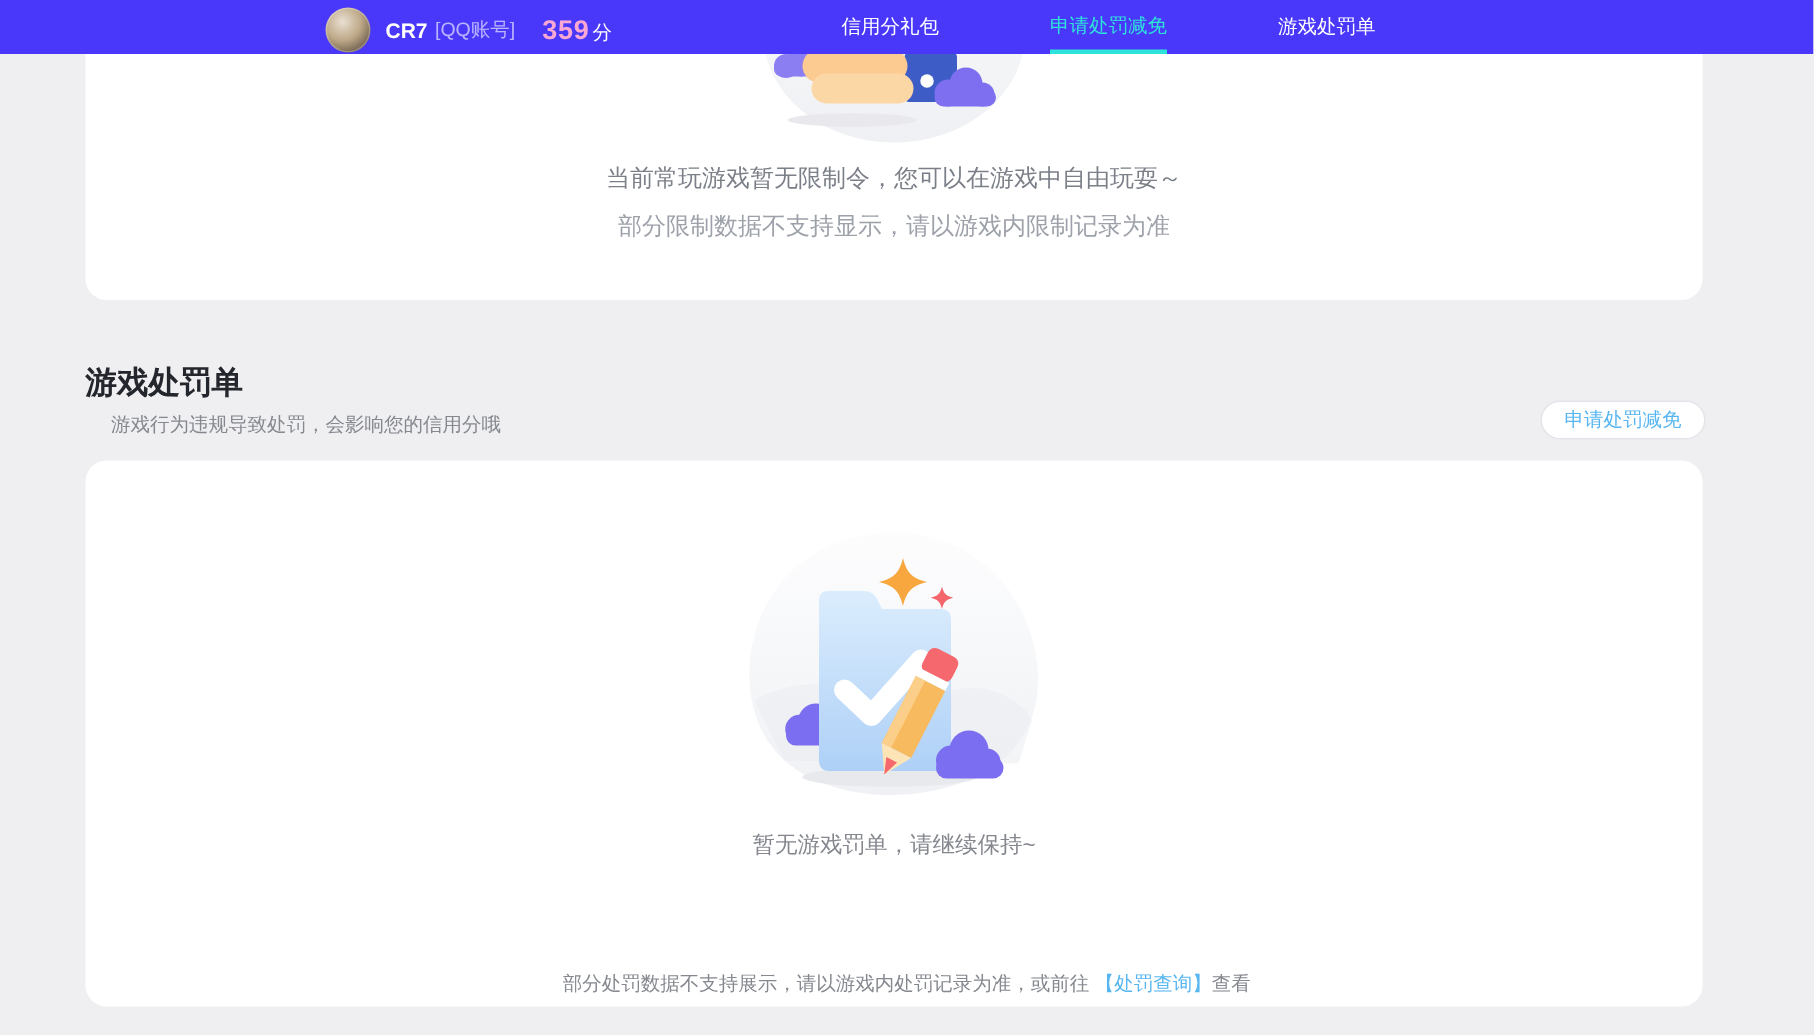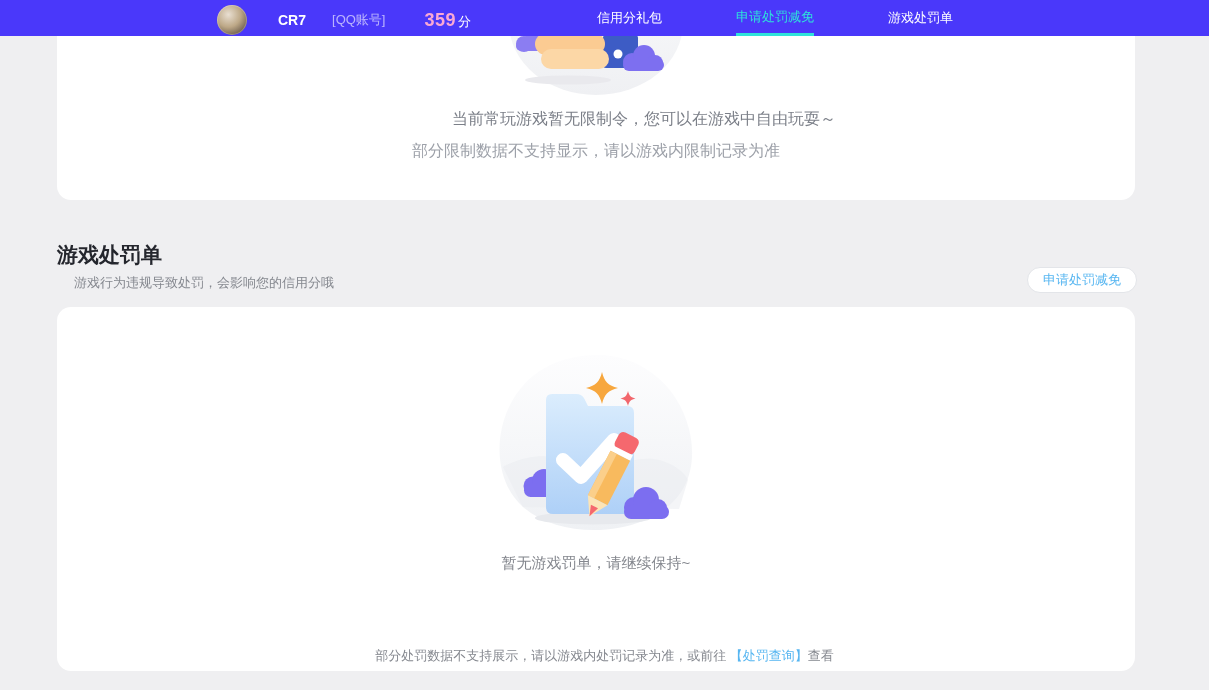--- a/index.html
+++ b/index.html
@@ -8,49 +8,49 @@
     background: var(--page-bg, #efeff1);
     font-family: "Liberation Sans", sans-serif;
   }
   .stage { position:relative; width:1209px; height:690px; overflow:hidden; }
 
   
   .topbar {
     position:absolute; left:0; top:0; width:1209px; height:36px;
     background: var(--header-bg, #4a38fa); z-index:10;
   }
-  .user-block { position:absolute; left:217px; top:0; height:40px; display:flex; align-items:center;gap:21px; }
+  .user-block { position:absolute; left:217px; top:0; height:40px; display:flex; align-items:center; }
   .avatar {
     width:30px; height:30px; border-radius:50%; flex:0 0 auto;
     background: radial-gradient(circle at 38% 32%, #e9dfd2, #bda887 45%, #70604f 78%, #473d33);
     box-shadow: 0 0 0 1px rgba(255,255,255,.25) inset;
   }
   .uname { margin-left:10px; color:#fff; font-size:14px; font-weight:bold; }
   .uacct { margin-left:5px; color:rgba(255,255,255,.62); font-size:13px; }
   .score-wrap { display:flex; align-items:baseline; margin-left:18px; }
   .score { color:#f9a8d4; font-size:18px; font-weight:bold; letter-spacing:.5px; }
   .score-unit { color:#fff; font-size:13px; margin-left:2px; }
-  .tabs { position:absolute; left:561px; top:0; height:36px; display:flex; gap:74px;margin-left:36px; }
+  .tabs { position:absolute; left:561px; top:0; height:36px; display:flex; gap:74px; }
   .tab {
     height:36px; line-height:36px; color:#fff; font-size:13px; cursor:pointer;
     box-sizing:border-box; white-space:nowrap;
   }
   .tab.active {
     color: var(--active-tab, #2ee3da);
     border-bottom:3px solid var(--active-tab, #2ee3da);
     line-height:33px;
   }
 
   
   .card { position:absolute; left:57px; width:1078px; background:#fff; border-radius:14px; }
   .card1 { top:-64px; height:264px; z-index:1; }
   .card2 { top:307px; height:364px; }
 
   .illu1 { position:absolute; left:50%; margin-left:-100px; top:97px; }
-  .main-text1 { position:absolute; top:173px; left:0; width:100%; text-align:center; font-size:16px; color:#7b7f88;margin-left:48px; }
+  .main-text1 { position:absolute; top:173px; left:0; width:100%; text-align:center; font-size:16px; color:#7b7f88; }
   .note-text1 { position:absolute; top:205px; left:0; width:100%; text-align:center; font-size:16px; color:#9da1a9; }
 
   .section-title { position:absolute; left:57px; top:241px; margin:0; font-size:21px; font-weight:bold; color:#24262d; z-index:2; }
   .section-sub { position:absolute; left:74px; top:274px; font-size:13px; color:#85888f; z-index:2; }
   .relief-btn {
     position:absolute; right:72px; top:267px; height:26px; padding:0 15px; z-index:2;
     border-radius:13px; background:#fff; border:1px solid #e3e5e9;
     color: var(--link-blue, #57b6f1); font-size:13px; cursor:pointer;
     font-family:"Liberation Sans", sans-serif;
   }

